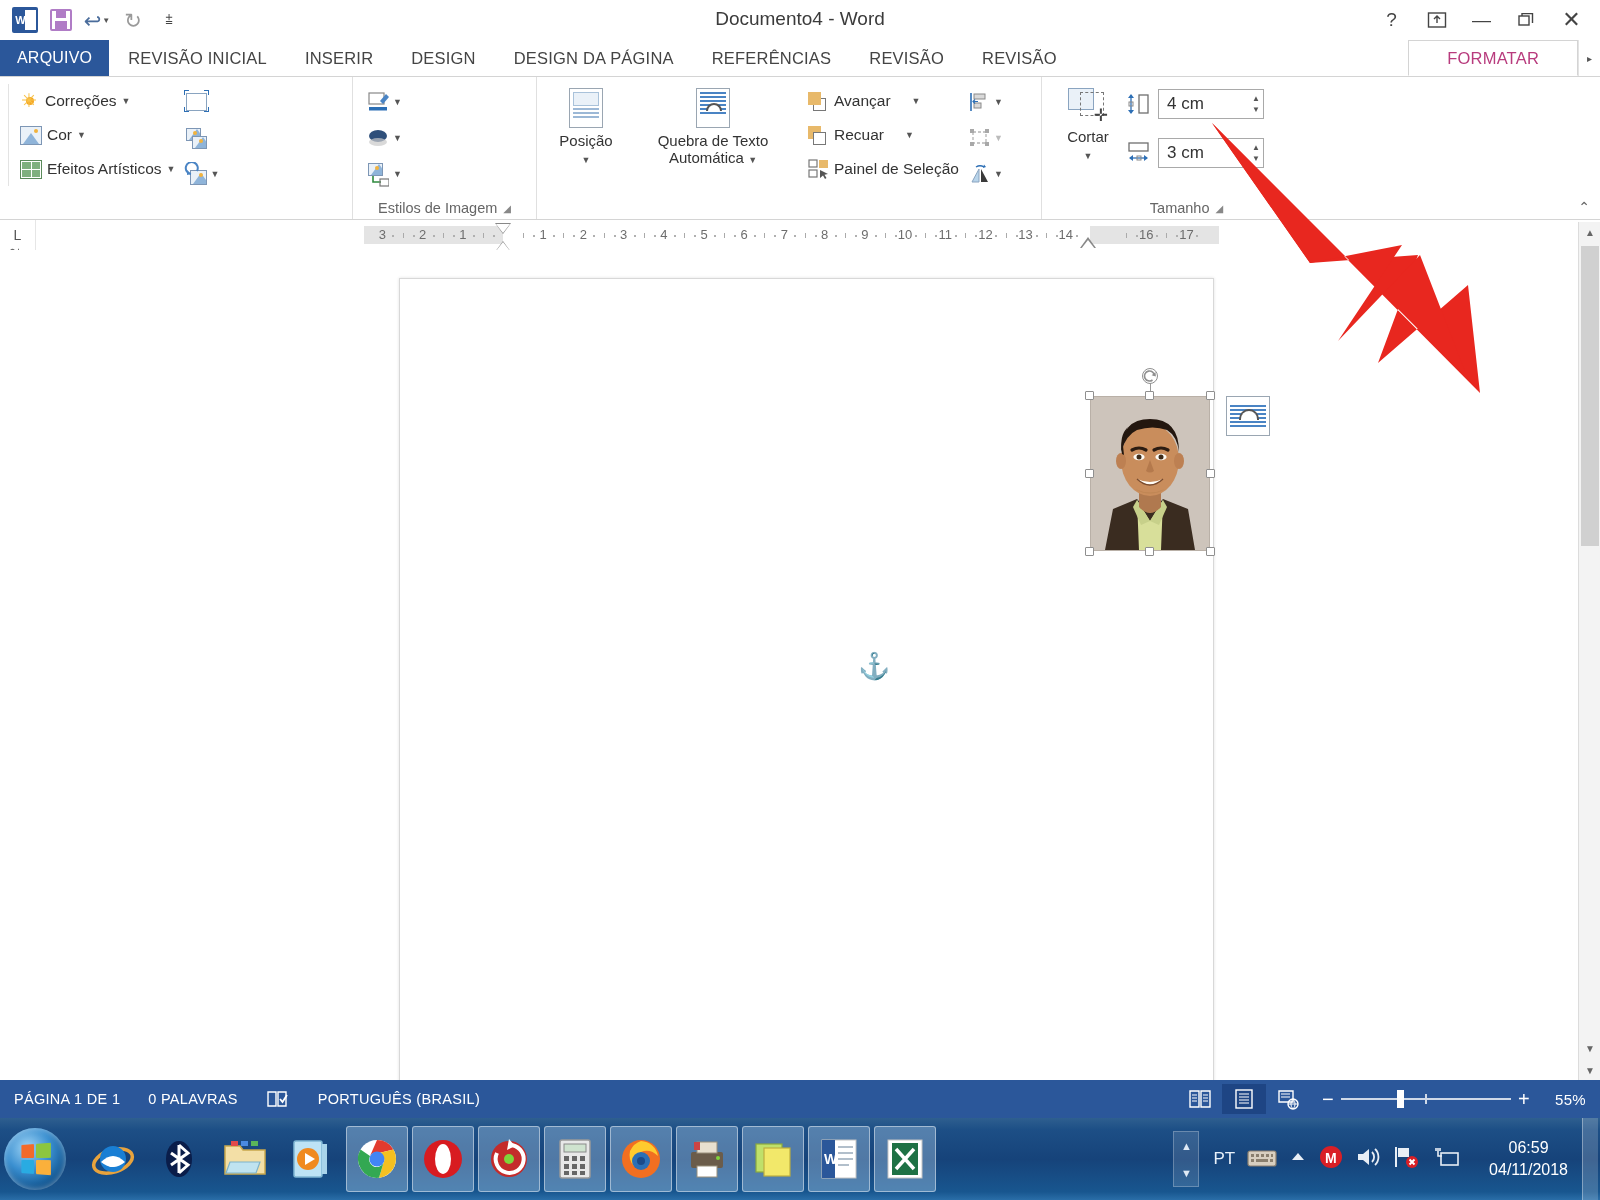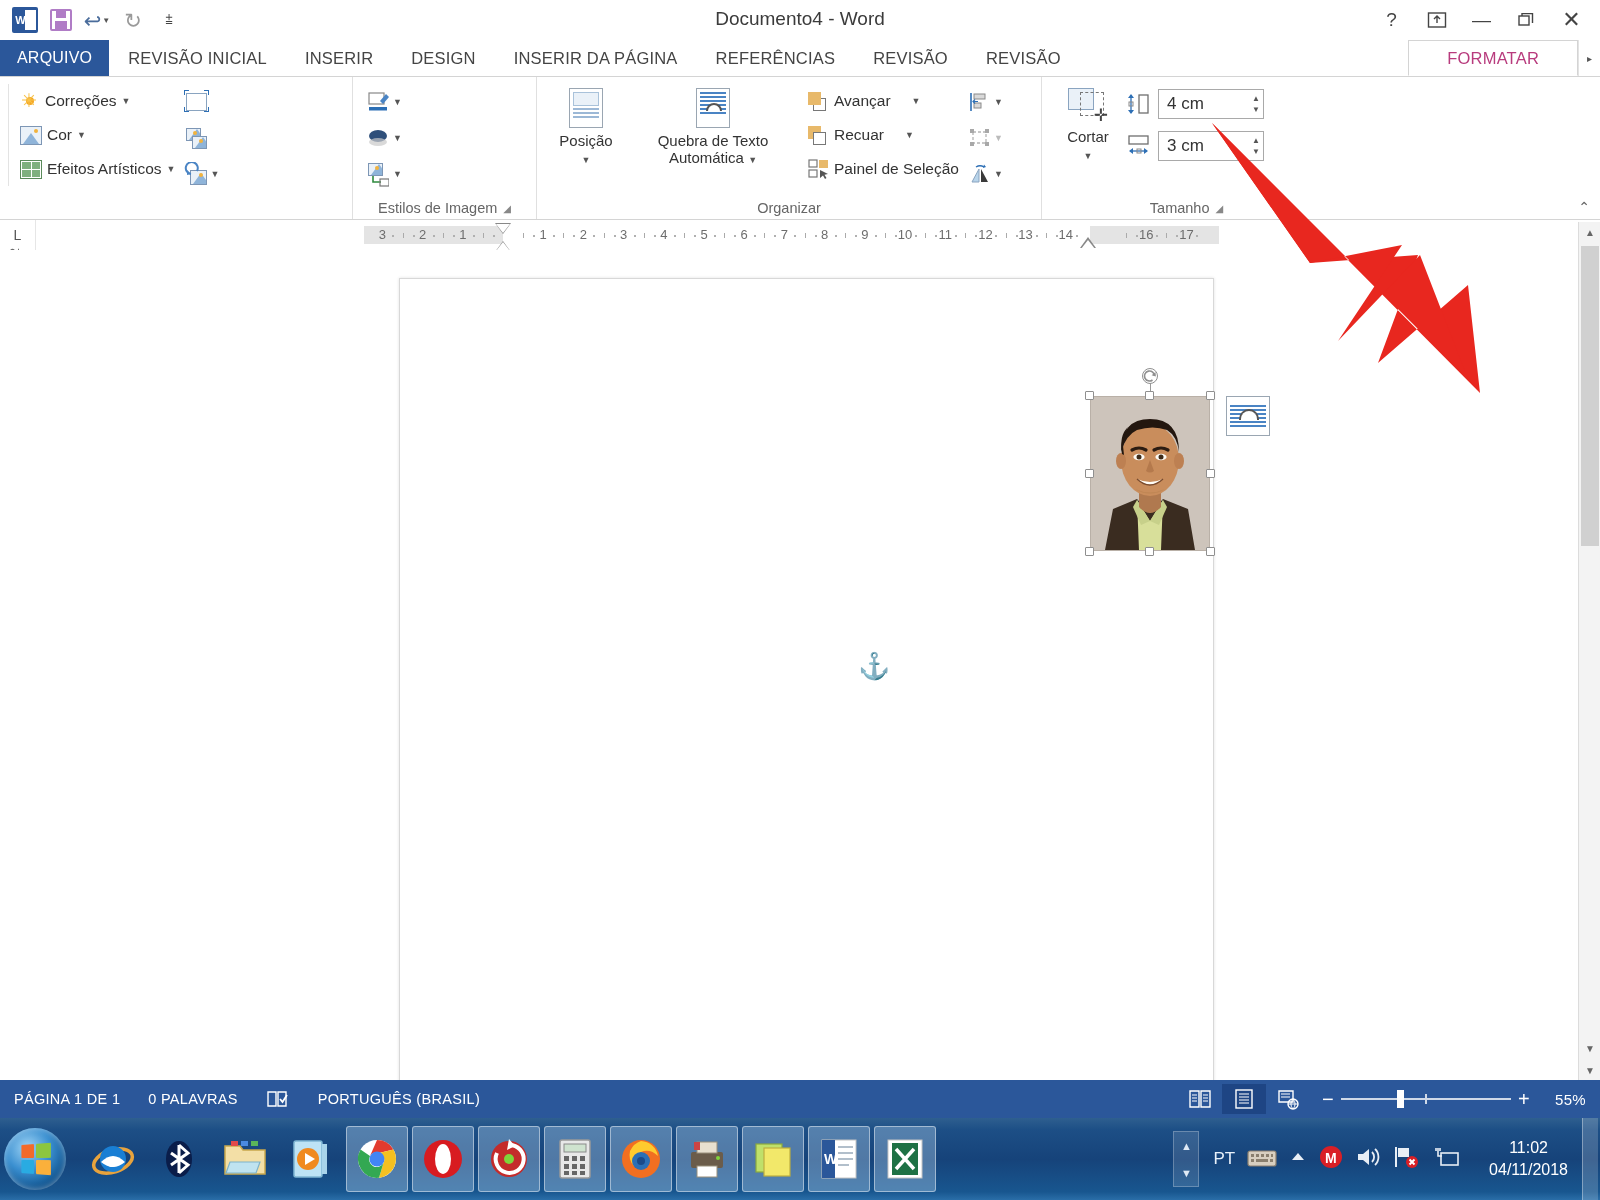--- a/index.html
+++ b/index.html
@@ -456,21 +456,21 @@
       </div>
       <div class="win-btn close">✕</div>
     </div>
   </div>
 
   <div class="tabstrip">
     <div class="tab file">ARQUIVO</div>
     <div class="tab">REVISÃO INICIAL</div>
     <div class="tab">INSERIR</div>
     <div class="tab">DESIGN</div>
-    <div class="tab">INSERIR DA PÁGINA</div>
+    <div class="tab">DESIGN DA PÁGINA</div>
     <div class="tab">REFERÊNCIAS</div>
     <div class="tab">REVISÃO</div>
     <div class="tab">REVISÃO</div>
     <div class="tab ctx-active">FORMATAR</div>
     <div class="tab-expand">▸</div>
   </div>
 
   <div class="ribbon">
 
     <div class="rgroup" style="width:352px">
@@ -654,34 +654,33 @@
                   <path d="M3 18 L10 5 L10 18 Z" fill="#b8d4ea" stroke="#8aa4c0" stroke-width="1"></path>
                   <path d="M19 18 L12 5 L12 18 Z" fill="#3a3a3a"></path>
                   <path d="M7 3 A6 4 0 0 1 15 3" fill="none" stroke="#2d6fb5" stroke-width="1.4"></path>
                   <path d="M15 0.5 L17 3 L14 4 Z" fill="#2d6fb5"></path>
                 </svg>
             </span>
             <span class="caret">▼</span>
           </div>
         </div>
       </div>
-      <div class="rgroup-label">Organizar</div>
     </div>
 
     <div class="rgroup" style="width:290px">
       <div class="rgroup-body" style="align-items:flex-start">
         <div class="bigbtn" style="min-width:76px">
           <div class="cropic">
             <div class="pic2"></div>
               <div class="dash"></div>
               <div class="plus">✛</div>
           </div>
           <div class="lbl"><span>Cortar</span><br><span class="caret">▼</span></div>
         </div>
-        <div class="vcol" style="padding-top:3px; gap:8px; display:flex">
+        <div class="vcol" style="padding-top:3px; gap:15px; display:flex">
           <div class="size-field">
             <span class="hw-ic">
               <svg width="26" height="24" viewBox="0 0 26 24">
                   <path d="M5 3 L5 21" stroke="#2d6fb5" stroke-width="1.3"></path>
                   <path d="M2 6 L5 2 L8 6 Z" fill="#2d6fb5"></path>
                   <path d="M2 18 L5 22 L8 18 Z" fill="#2d6fb5"></path>
                   <rect x="3" y="10" width="4" height="4" fill="none" stroke="#8a8a8a" stroke-width="1"></rect>
                   <rect x="13" y="3" width="9" height="18" fill="none" stroke="#6f6f6f" stroke-width="1.3"></rect>
                 </svg>
             </span>
@@ -1145,21 +1144,21 @@
             </svg>
         </span>
         <span>
           <svg width="28" height="24" viewBox="0 0 28 24">
               <rect x="8" y="8" width="17" height="12" fill="none" stroke="#e8eef5" stroke-width="1.6"></rect>
               <path d="M5 3 L5 11 L9 11 M3 3 L3 6 M7 3 L7 6" stroke="#e8eef5" stroke-width="1.6" fill="none"></path>
             </svg>
         </span>
       </div>
       <div class="clock">
-        <div>11:02</div>
+        <div>06:59</div>
         <div>04/11/2018</div>
       </div>
       <div class="show-desktop"></div>
     </div>
   </div>
 
   <svg class="red-arrow" width="340" height="330" viewBox="0 0 340 330">
     <polygon points="62,28 330,298 318,190 228,268 268,160 160,168" fill="#e8271f"></polygon>
     <path d="M62 28 L318 284 L270 160 L188 246 L252 150 L160 168 Z" fill="#e8271f"></path>
   </svg>

